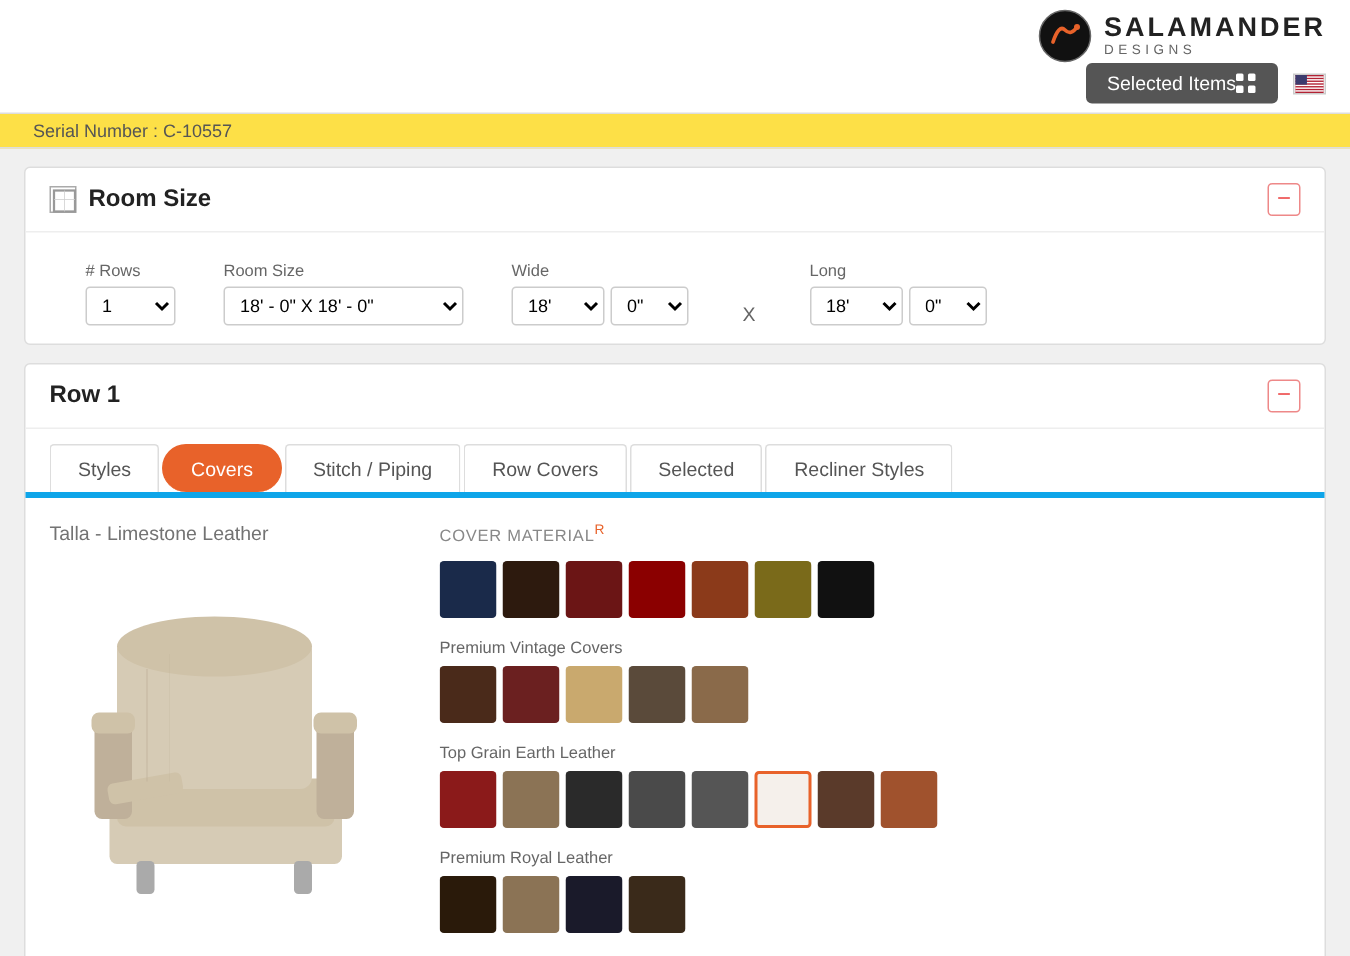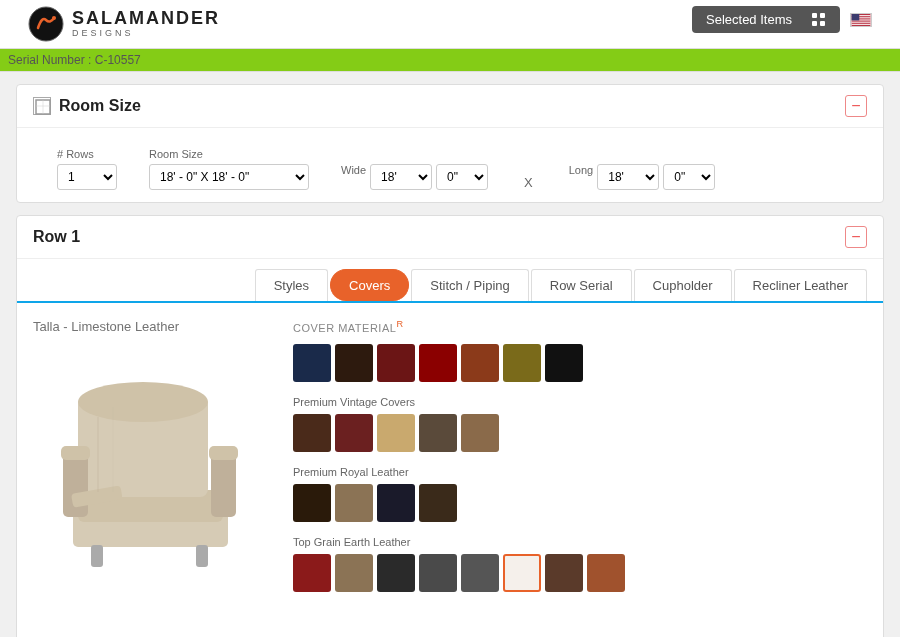--- a/index.html
+++ b/index.html
@@ -2,24 +2,25 @@
 <html><head>
   <meta charset="utf-8">
   <style>
     * { box-sizing: border-box; margin: 0; padding: 0; }
     body { font-family: Arial, sans-serif; background: #f0f0f0; font-size: 13px; color: #333; }
 
     
     .header {
       background: white;
       display: flex;
-      align-items: flex-start;
+      align-items: flex-end;
       justify-content: space-between;
-      padding: 6px 28px;
+      padding: 6px 16px;
       border-bottom: 1px solid #ddd;
+      flex-direction: column;
     }
     .logo-area {
       display: flex;
       align-items: center;
       gap: 8px;
     }
     .logo-text {
       display: flex;
       flex-direction: column;
       line-height: 1.1;
@@ -47,32 +48,32 @@
     .selected-items-btn {
       background: #555;
       color: white;
       border: none;
       padding: 6px 14px;
       border-radius: 4px;
       cursor: pointer;
       font-size: 13px;
       display: flex;
       align-items: center;
-      gap: 20px;
+      gap: 0;
     }
     .flag-icon {
       width: 22px;
       height: 14px;
       border: 1px solid #ccc;
     }
 
     
     .serial-bar {
-      background: #84cc16;
-      padding: 4px 8px;
+      background: #fde047;
+      padding: 4px 22px;
       font-size: 12px;
       color: #555;
       border-bottom: 1px solid #ddd;
     }
 
     
     .main {
       padding: 12px 16px;
     }
 
@@ -132,21 +133,21 @@
     .form-select {
       border: 1px solid #ccc;
       border-radius: 3px;
       padding: 4px 6px;
       font-size: 12px;
       background: white;
       cursor: pointer;
     }
     .dimension-group {
       display: flex;
-      flex-direction: row;
+      flex-direction: column;
       gap: 4px;
     }
     .dimension-row {
       display: flex;
       align-items: center;
       gap: 4px;
     }
     .x-label {
       font-size: 13px;
       color: #666;
@@ -178,23 +179,22 @@
     }
     .unit-label {
       font-size: 12px;
       color: #555;
     }
 
     
     .tabs-row {
       display: flex;
       padding: 10px 16px 0;
-      border-bottom: 2px solid #0ea5e9;
+      border-bottom: 4px solid #0ea5e9;
       gap: 2px;
-      justify-content: flex-end;
     }
     .tab-btn {
       padding: 8px 18px;
       border: 1px solid #ddd;
       border-bottom: none;
       background: white;
       color: #555;
       font-size: 13px;
       cursor: pointer;
       border-radius: 3px 3px 0 0;
@@ -368,23 +368,23 @@
       <div class="card-title">
         <span>Row 1</span>
       </div>
       <button class="collapse-btn">−</button>
     </div>
 
     <div class="tabs-row">
       <button class="tab-btn">Styles</button>
       <button class="tab-btn active">Covers</button>
       <button class="tab-btn">Stitch / Piping</button>
-      <button class="tab-btn">Row Serial</button>
-      <button class="tab-btn">Cupholder</button>
-      <button class="tab-btn">Recliner Leather</button>
+      <button class="tab-btn">Row Covers</button>
+      <button class="tab-btn">Selected</button>
+      <button class="tab-btn">Recliner Styles</button>
     </div>
 
     <div class="content-area">
 
       <div class="chair-preview">
         <span class="chair-label">Talla - Limestone Leather</span>
 
         <svg width="220" height="230" viewBox="0 0 220 230" xmlns="http://www.w3.org/2000/svg">
 
           <rect x="30" y="160" width="155" height="45" rx="5" fill="#d6cbb5"></rect>
@@ -434,45 +434,45 @@
           </div>
 
           <div class="material-group">
             <div class="material-name">Premium Vintage Covers</div>
             <div class="swatches">
               <div class="swatch" style="background:#4a2a1a;"></div>
               <div class="swatch" style="background:#6b2020;"></div>
               <div class="swatch" style="background:#c9a96e;"></div>
               <div class="swatch" style="background:#5a4a3a;"></div>
               <div class="swatch" style="background:#8a6a4a;"></div>
-            </div>
-          </div>
-
-          <div class="material-group">
-            <div class="material-name">Premium Royal Leather</div>
-            <div class="swatches">
-              <div class="swatch" style="background:#2a1a0a;"></div>
-              <div class="swatch" style="background:#8b7355;"></div>
-              <div class="swatch" style="background:#1a1a2a;"></div>
-              <div class="swatch" style="background:#3a2a1a;"></div>
             </div>
           </div>
 
           <div class="material-group">
             <div class="material-name">Top Grain Earth Leather</div>
             <div class="swatches">
               <div class="swatch" style="background:#8b1a1a;"></div>
               <div class="swatch" style="background:#8b7355;"></div>
               <div class="swatch" style="background:#2a2a2a;"></div>
               <div class="swatch" style="background:#4a4a4a;"></div>
               <div class="swatch" style="background:#555555;"></div>
               <div class="swatch selected" style="background:#f5f0eb; border: 2px solid #e8622a;"></div>
               <div class="swatch" style="background:#5a3a2a;"></div>
               <div class="swatch" style="background:#a0522d;"></div>
             </div>
           </div>
 
+          <div class="material-group">
+            <div class="material-name">Premium Royal Leather</div>
+            <div class="swatches">
+              <div class="swatch" style="background:#2a1a0a;"></div>
+              <div class="swatch" style="background:#8b7355;"></div>
+              <div class="swatch" style="background:#1a1a2a;"></div>
+              <div class="swatch" style="background:#3a2a1a;"></div>
+            </div>
+          </div>
+
         </div>
       </div>
     </div>
   </div>
 
 </div>
 
 </body></html>

